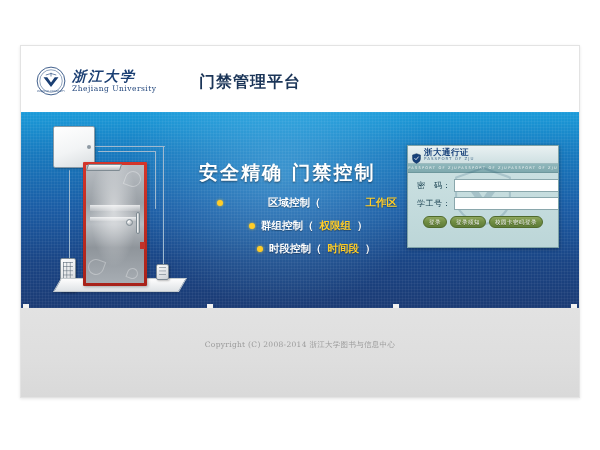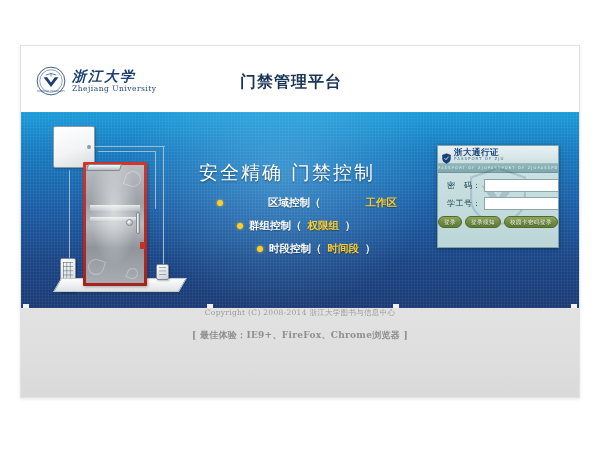--- a/index.html
+++ b/index.html
@@ -76,21 +76,20 @@
 
   .site-title {
     position: absolute;
     left: 178px;
     top: 26px;
     font-size: 16px;
     font-weight: bold;
     color: #1b3558;
     letter-spacing: 1px;
     white-space: nowrap;
-    margin-left: 41px;
   }
 
   
   .banner {
     position: relative;
     height: 196px;
     background:
       linear-gradient(180deg,
         #1b9bd9 0%,
         #1878bd 22%,
@@ -325,21 +324,21 @@
     background: #c0332a;
     z-index: 3;
   }
 
   
   .headline {
     position: absolute;
     left: 178px;
     top: 48px;
     font-size: 19px;
-    font-weight: normal;
+    font-weight: bold;
     color: #ffffff;
     letter-spacing: 2px;
     text-shadow: 0 1px 2px rgba(0,0,0,0.45);
     white-space: nowrap;
   }
 
   .bullets {
     position: absolute;
     left: 196px;
     top: 84px;
@@ -350,38 +349,38 @@
     align-items: center;
     gap: 6px;
     font-size: 10.5px;
     font-weight: bold;
     color: #ffffff;
     margin-bottom: 9px;
     white-space: nowrap;
     text-shadow: 0 1px 1px rgba(0,0,0,0.35);
   }
   .bullets li.i1 { margin-left: 0; gap: 45px; }
-  .bullets li.i2 { margin-left: 20px; align-items: center; }
+  .bullets li.i2 { margin-left: 32px; align-items: center; }
   .bullets li.i3 { margin-left: 40px; }
 
   .bullets .dot {
     width: 6px; height: 6px;
     border-radius: 50%;
     background: #ffcd28;
     flex: 0 0 6px;
     box-shadow: 0 0 3px rgba(255,205,40,0.8);
   }
   .bullets .hl { color: #ffcd28; }
 
   
   .login-panel {
     position: absolute;
     right: 20px;
     top: 33px;
-    width: 122px;
+    width: 152px;
     height: 103px;
     background: linear-gradient(180deg, #cfe3e4 0%, #bcd6d8 100%);
     border: 1px solid #7fa3a8;
     box-shadow: 0 1px 4px rgba(0,0,0,0.35);
     overflow: hidden;
   }
 
   .lp-head {
     position: relative;
     height: 18px;
@@ -502,20 +501,21 @@
     font-family: "DejaVu Sans", "Liberation Sans", sans-serif;
     text-shadow: 0 1px 0 rgba(0,0,0,0.35);
   }
 
   
   .footer {
     position: relative;
     height: 89px;
     background: linear-gradient(180deg, #e2e2e2 0%, #dedede 58%, #d9d9d9 100%);
     text-align: center;
+    padding-top: 32px;
   }
 
   .copyright {
     font-family: "DejaVu Serif", "Liberation Serif", serif;
     font-size: 7.5px;
     color: #9a9a9a;
     letter-spacing: 0.3px;
     white-space: nowrap;
   }
 
@@ -661,16 +661,15 @@
     <div class="banner-dots">
       <i class="d1"></i>
       <i class="d2"></i>
       <i class="d3"></i>
       <i class="d4"></i>
     </div>
   </div>
 
   <div class="footer">
     <div class="copyright">Copyright (C) 2008-2014 浙江大学图书与信息中心</div>
-    <div class="browsers">[ 最佳体验：IE9+、FireFox、Chrome浏览器 ]</div>
   </div>
 
 </div>
 
 </body></html>

